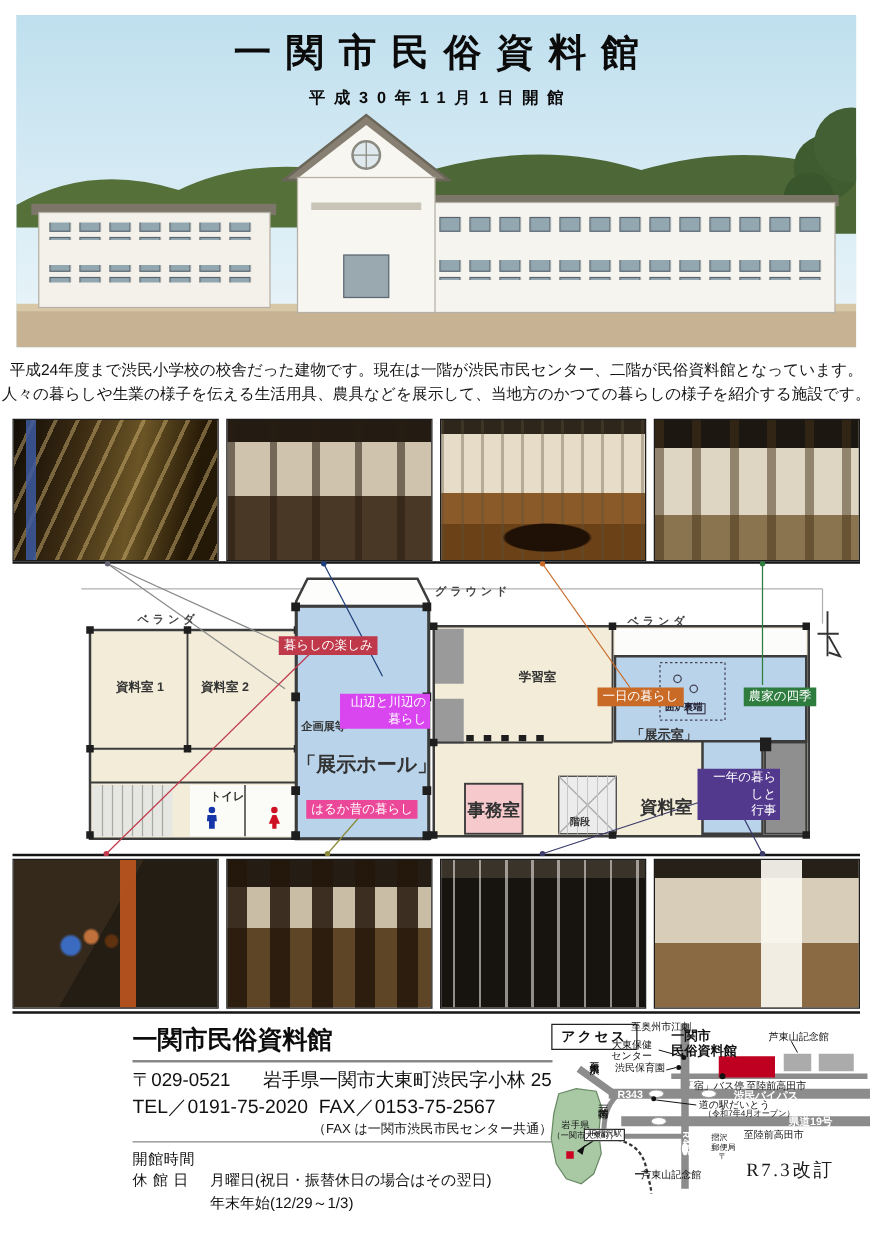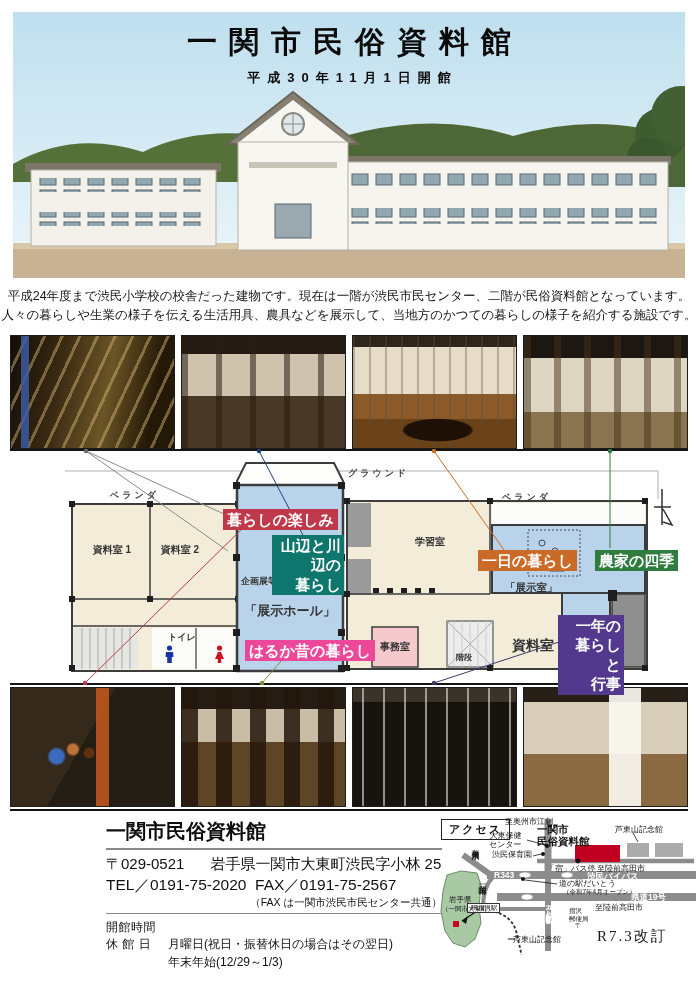--- a/index.html
+++ b/index.html
@@ -54,21 +54,21 @@
   
   .plan{position:relative;margin:0 10px;height:232px;border-top:2px solid #141414;border-bottom:2px solid #141414;background:#fff;}
   .plan-svg{position:absolute;left:0;top:0;}
   .plan-overlay{position:absolute;left:0;top:-2px;z-index:5;pointer-events:none;}
   .plan-labels{position:absolute;inset:0;z-index:6;}
   .pl{position:absolute;font-size:10px;font-weight:600;color:#333;white-space:nowrap;}
   .pl.small{font-size:8px;}
   .pl.tiny{font-size:7.5px;font-weight:600;color:#223;}
   .pl.site{font-size:9px;letter-spacing:3px;color:#444;font-weight:600;}
   .pl.center{text-align:center;}
-  .tag{position:absolute;color:#fff;font-size:15px;font-weight:700;line-height:1.3;padding:1px 4px;white-space:nowrap;z-index:7;}
+  .tag{position:absolute;color:#fff;font-size:10px;font-weight:400;line-height:1.3;padding:1px 4px;white-space:nowrap;z-index:7;}
   .tag.two{white-space:normal;text-align:right;padding:1px 3px;}
   .ticon{position:absolute;}
 
   
   .footer{position:relative;margin:0 10px;height:152px;border-top:2px solid #141414;}
   .f-left{position:absolute;left:96px;top:7px;width:336px;}
   .f-title{font-size:20px;font-weight:800;color:#0d0d0d;padding-bottom:3px;border-bottom:2px solid #888;}
   .f-addr{margin-top:5px;font-size:15px;color:#111;}
   .f-addr .gap{display:inline-block;width:26px;}
   .f-tel{margin-top:1px;font-size:15.5px;color:#111;white-space:pre;}
@@ -243,31 +243,31 @@
       <circle cx="600" cy="234" r="2.2" fill="#3a3a6b"></circle>
     </svg>
 
     <div class="plan-labels">
       <div class="pl site" style="left:100px;top:38px;">ベランダ</div>
       <div class="pl site" style="left:338px;top:16px;">グラウンド</div>
       <div class="pl site" style="left:492px;top:40px;">ベランダ</div>
       <div class="pl center" style="left:66px;top:92px;width:72px;">資料室 1</div>
       <div class="pl center" style="left:140px;top:92px;width:60px;">資料室 2</div>
       <div class="pl" style="left:231px;top:124px;font-size:9px;">企画展等</div>
-      <div class="pl center" style="left:227px;top:151px;width:106px;font-size:13px;">「展示ホール」</div>
+      <div class="pl center" style="left:227px;top:151px;width:106px;font-size:16px;">「展示ホール」</div>
       <div class="pl" style="left:158px;top:180px;font-size:9px;">トイレ</div>
       <div class="pl center" style="left:362px;top:84px;width:116px;">学習室</div>
       <div class="pl tiny" style="left:522px;top:110px;">囲炉裏端</div>
       <div class="pl" style="left:495px;top:130px;font-size:10.5px;">「展示室」</div>
-      <div class="pl center" style="left:362px;top:189px;width:46px;font-size:10px;">事務室</div>
+      <div class="pl center" style="left:362px;top:189px;width:46px;font-size:14px;">事務室</div>
       <div class="pl small" style="left:446px;top:201px;">階段</div>
       <div class="pl" style="left:502px;top:186px;font-size:14px;">資料室 5</div>
 
       <div class="tag" style="left: 213px; top: 58px; background-color: rgb(192, 57, 75);">暮らしの楽しみ</div>
-      <div class="tag two" style="left: 262px; top: 84px; width: 66px; background-color: #0f766e;">
+      <div class="tag two" style="left: 262px; top: 104px; width: 66px; background-color: #d946ef;">
         <span>山辺と川辺の</span><br>
         <span>暮らし</span>
       </div>
       <div class="tag" style="left: 235px; top: 189px; background-color: #ec4899;">はるか昔の暮らし</div>
       <div class="tag" style="left: 468px; top: 99px; background-color: rgb(201, 106, 38);">一日の暮らし</div>
       <div class="tag" style="left: 585px; top: 99px; background-color: rgb(46, 125, 62);">農家の四季</div>
       <div class="tag two" style="left: 548px; top: 164px; width: 60px; background-color: rgb(83, 57, 142);">
         <span>一年の暮らしと</span><br>
         <span>行事</span>
       </div>
@@ -289,21 +289,21 @@
     <div class="ph ph-b3" aria-label="編み細工の展示"></div>
     <div class="ph ph-b4" aria-label="木製民具の展示"></div>
   </div>
 
   <div class="footer">
     <div class="f-left">
       <div class="f-title">一関市民俗資料館</div>
       <div class="f-addr">
         <span>〒029-0521</span><span class="gap"></span><span>岩手県一関市大東町渋民字小林 25</span>
       </div>
-      <div class="f-tel">TEL／0191-75-2020  FAX／0191-75-2567</div>
+      <div class="f-tel">TEL／0191-75-2020  FAX／0153-75-2567</div>
       <div class="f-faxnote">（FAX は一関市渋民市民センター共通）</div>
       <div class="f-rule"></div>
       <div class="f-rows">
         <div class="f-row">
           <span class="f-label">開館時間</span>
         </div>
         <div class="f-row">
           <span class="f-label">休 館 日</span>
           <span>月曜日(祝日・振替休日の場合はその翌日)</span>
         </div>

